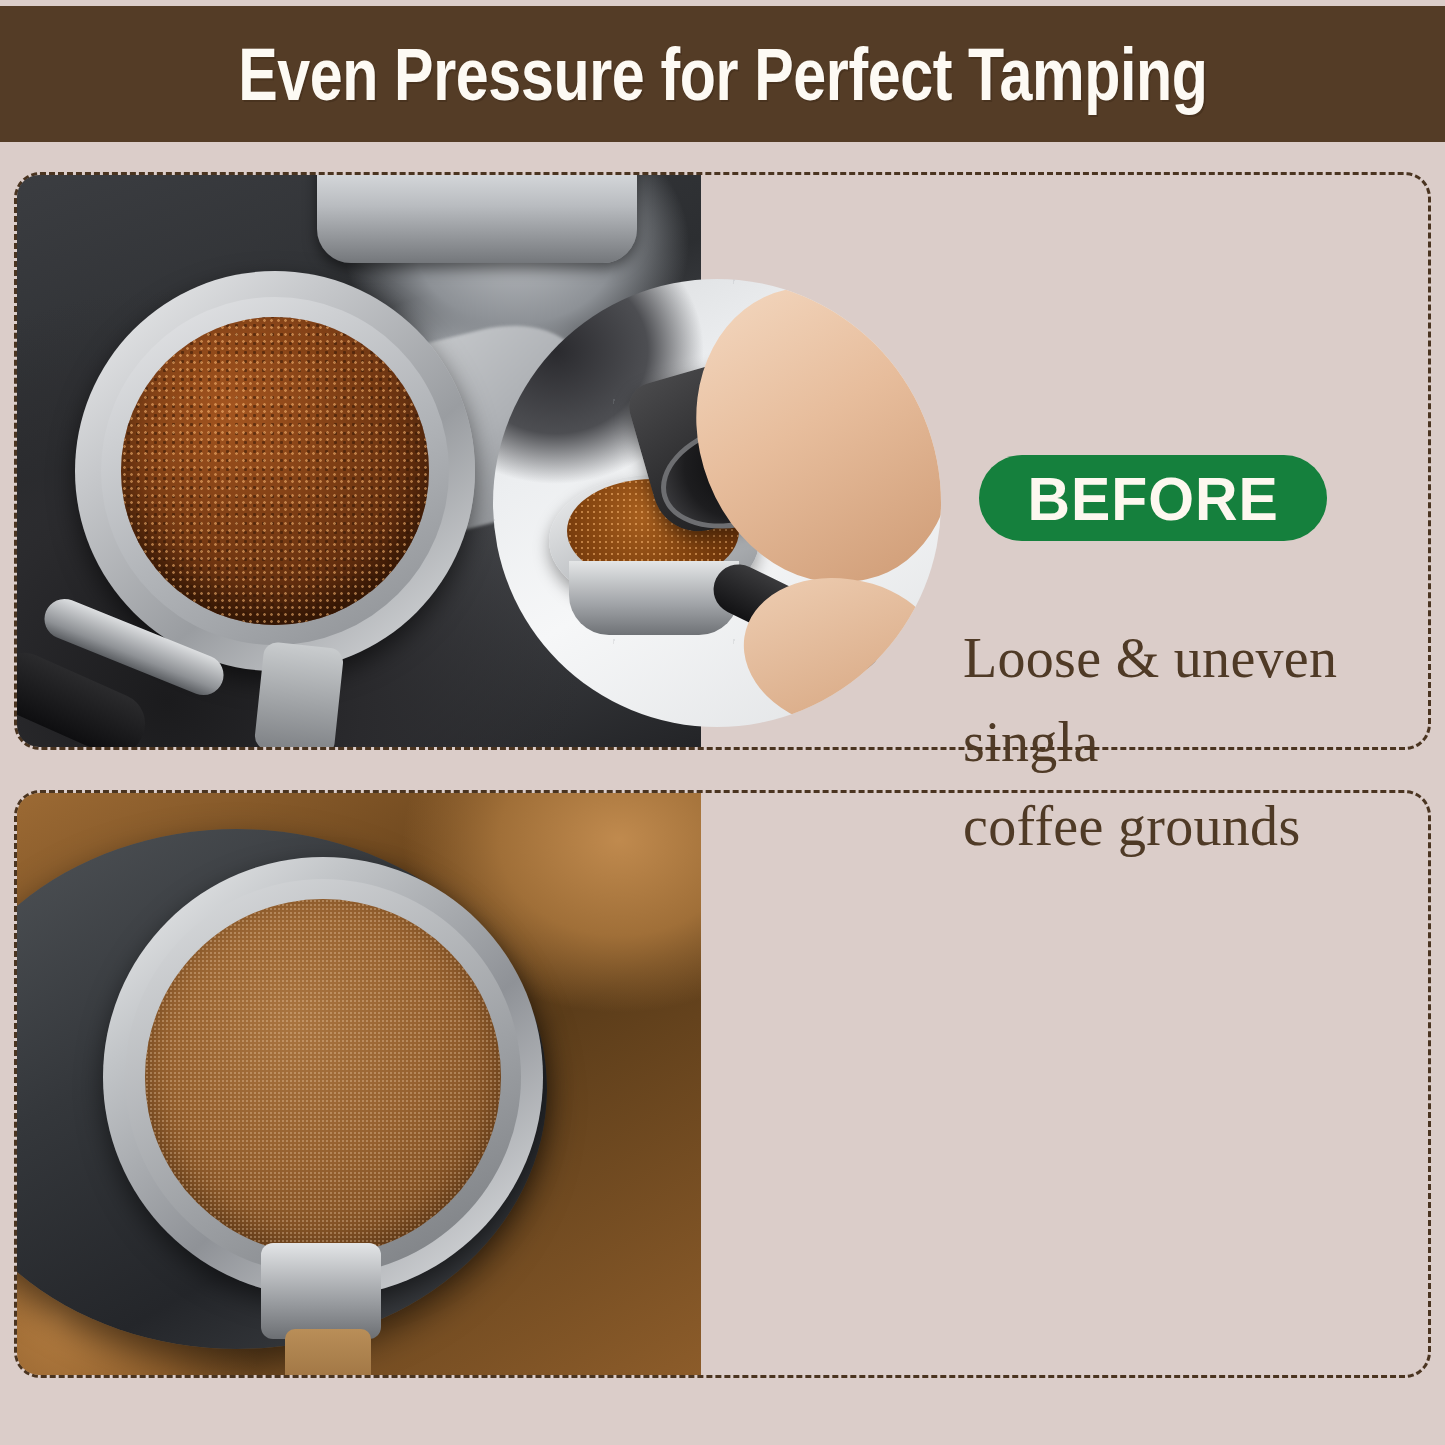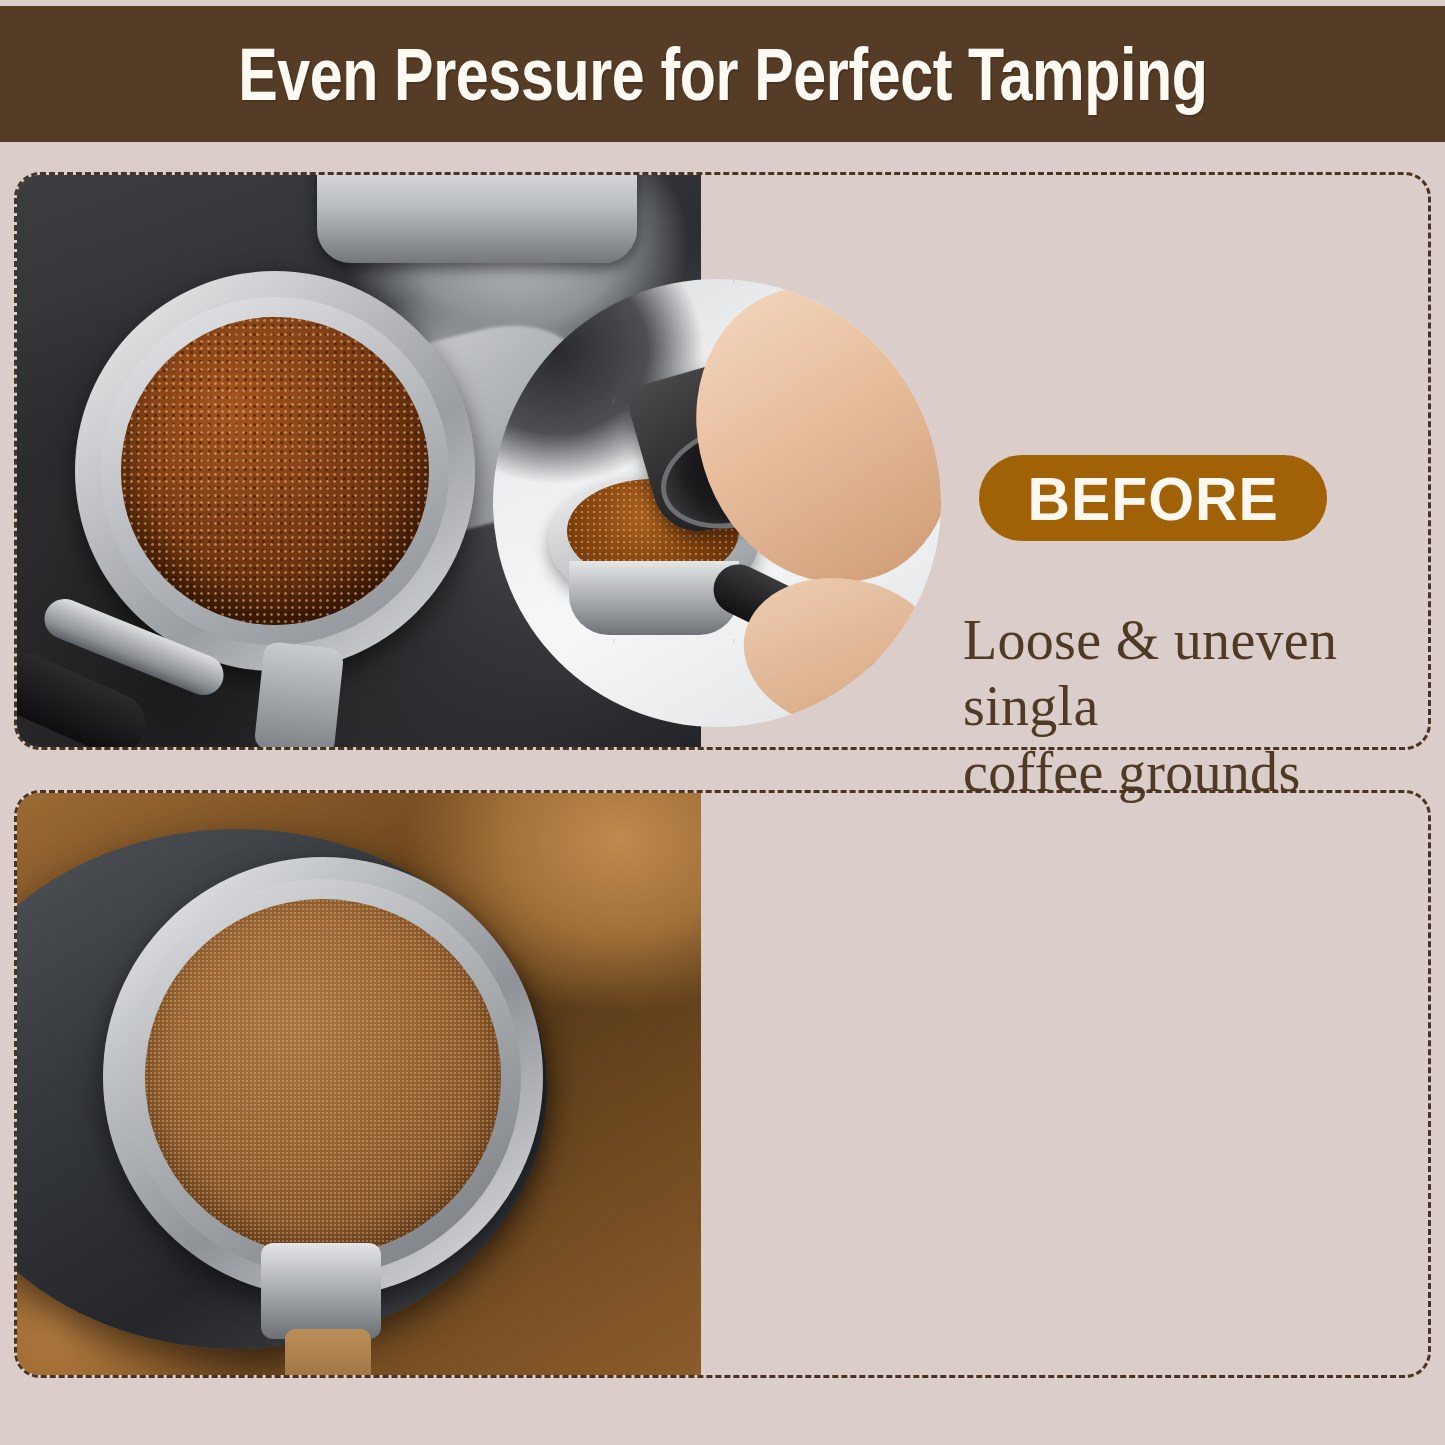--- a/index.html
+++ b/index.html
@@ -236,21 +236,21 @@
   .top-inset .pf-handle{
     position:absolute; left:214px; top:314px; width:180px; height:50px;
     border-radius:26px;
     background:linear-gradient(180deg,#3a3a3c,#121214);
     transform:rotate(26deg);
   }
 
   
   .badge{
     position:absolute;
-    background:#a16207;
+    background:#15803d;
     border-radius:999px;
     display:flex; align-items:center; justify-content:center;
     padding:0 34px;
   }
   .badge.top-badge { left:962px; top:280px; width:348px; height:86px; }
   .badge-label{
     color:#fdf8ef;
     font-family:"Liberation Sans","DejaVu Sans",sans-serif;
     font-size:62px;
     font-weight:700;
@@ -261,21 +261,21 @@
 
   .caption{
     position:absolute;
     color:#4f3a26;
     font-family:"Liberation Serif","DejaVu Serif",serif;
     font-size:56px;
     line-height:1.18;
     letter-spacing:.3px;
   }
   .caption.top-cap { left:946px; top:432px; width:440px; }
-  .caption span { display:block; }
+  .caption span { display:block;margin-top:18px; }
 </style>
 </head>
 <body>
 
 <div class="header-bar">
   <div class="header-title">Even Pressure for Perfect Tamping</div>
 </div>
 
 <div class="panel top">
 

